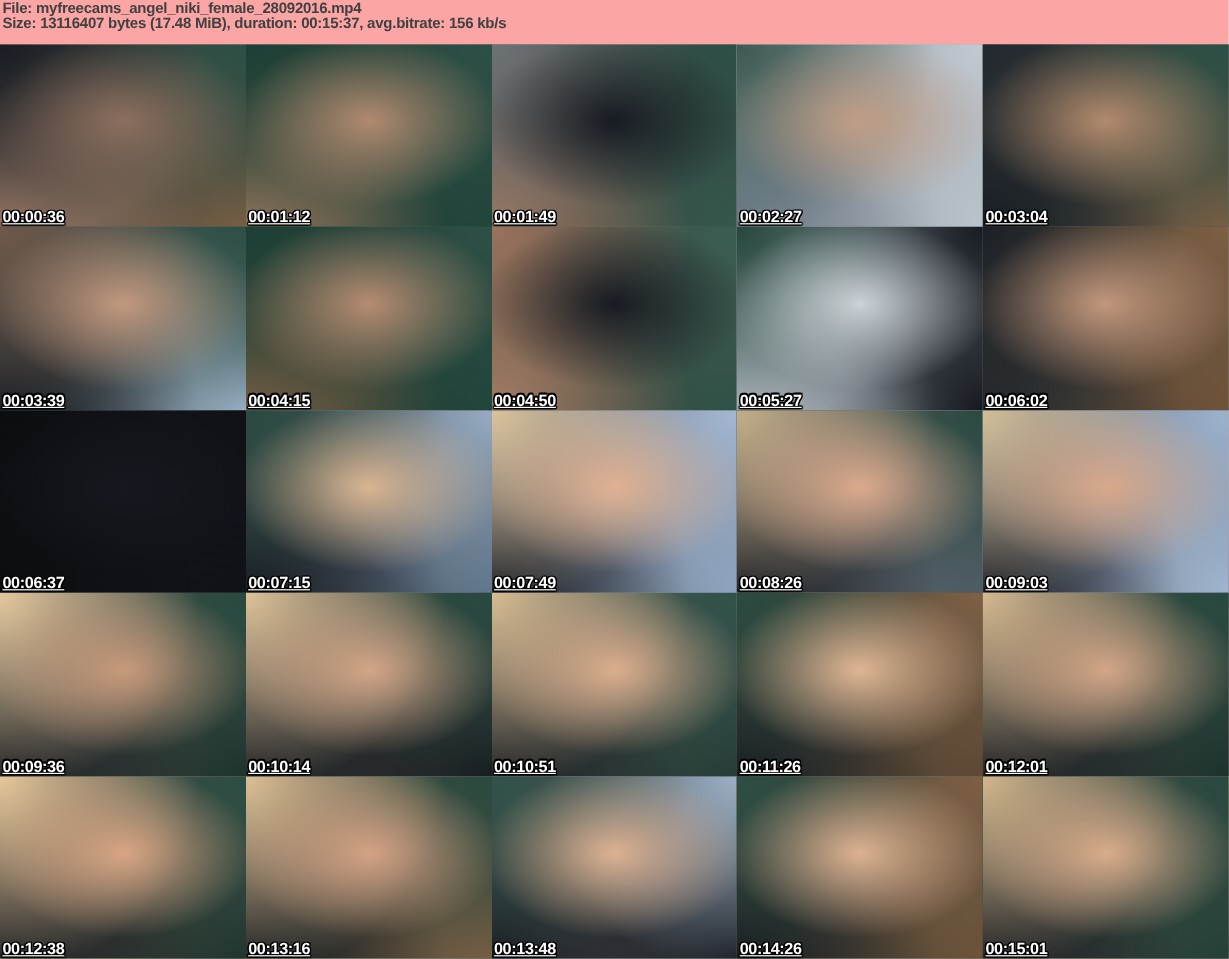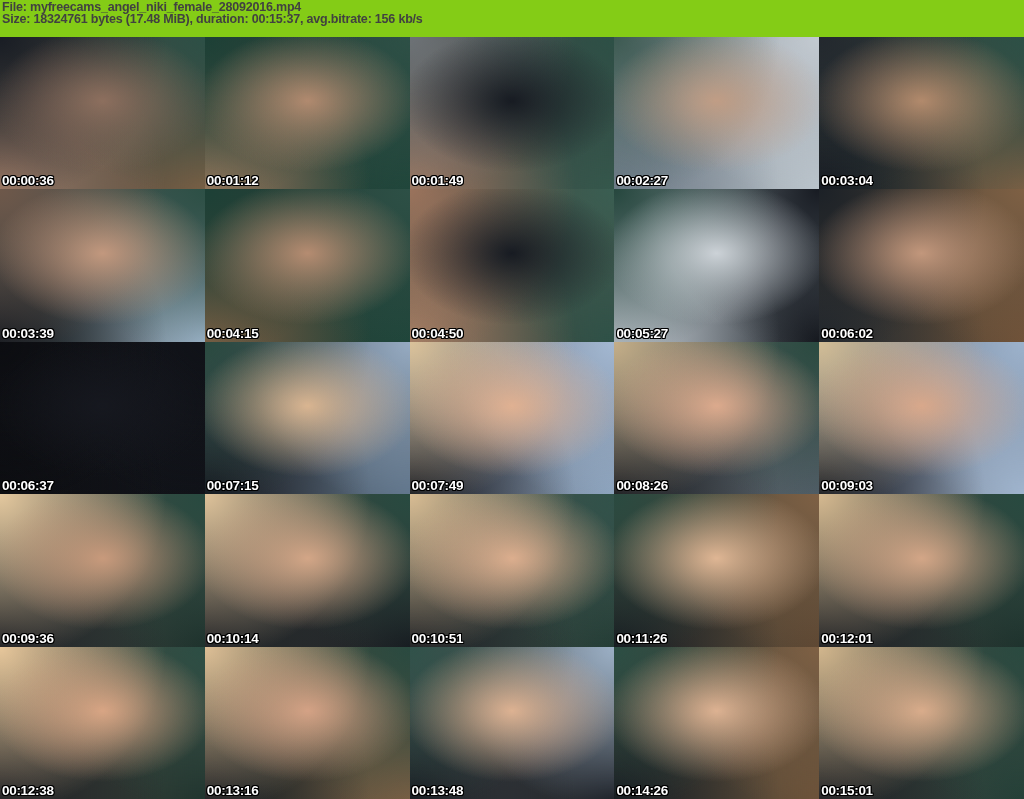--- a/index.html
+++ b/index.html
@@ -12,21 +12,21 @@
     font-family: "Liberation Sans", sans-serif;
   }
   .sheet {
     width: 1024px;
     height: 799px;
     display: flex;
     flex-direction: column;
   }
   .header {
     height: 37px;
-    background: #84cc16;
+    background: #fca5a5;
     padding: 1px 0 0 2px;
     box-sizing: border-box;
     flex: 0 0 auto;
   }
   .hline {
     font-size: 12.5px;
     line-height: 12px;
     font-weight: bold;
     color: #414141;
     letter-spacing: -0.2px;
@@ -57,29 +57,30 @@
     left: 2px;
     bottom: 1px;
     z-index: 2;
     font-size: 13.5px;
     font-weight: bold;
     letter-spacing: -0.3px;
     color: #ffffff;
     text-shadow:
       -1px 0 0 #000, 1px 0 0 #000, 0 -1px 0 #000, 0 1px 0 #000,
       -1px -1px 0 #000, 1px -1px 0 #000, -1px 1px 0 #000, 1px 1px 0 #000;
+    text-decoration: underline;
   }
 </style>
 </head>
 <body>
 
 <div class="sheet">
   <div class="header">
     <div class="hline">File: myfreecams_angel_niki_female_28092016.mp4</div>
-    <div class="hline">Size: 18324761 bytes (17.48 MiB), duration: 00:15:37, avg.bitrate: 156 kb/s</div>
+    <div class="hline">Size: 13116407 bytes (17.48 MiB), duration: 00:15:37, avg.bitrate: 156 kb/s</div>
   </div>
   <div class="grid">
       <div class="cell" style="background-color: rgb(60, 66, 63); background-image: radial-gradient(75% 65% at 50% 42%, rgb(141, 111, 94) 0%, rgba(0, 0, 0, 0) 72%), radial-gradient(circle at 0% 0%, rgb(25, 29, 36) 0%, rgba(0, 0, 0, 0) 65%), radial-gradient(circle at 100% 0%, rgb(45, 80, 70) 0%, rgba(0, 0, 0, 0) 65%), radial-gradient(circle at 0% 100%, rgb(165, 128, 106) 0%, rgba(0, 0, 0, 0) 65%), radial-gradient(circle at 100% 100%, rgb(126, 96, 68) 0%, rgba(0, 0, 0, 0) 65%);">
         <span class="ts">00:00:36</span>
       </div>
       <div class="cell" style="background-color: rgb(40, 64, 56); background-image: radial-gradient(75% 65% at 50% 42%, rgb(177, 138, 111) 0%, rgba(0, 0, 0, 0) 72%), radial-gradient(circle at 0% 0%, rgb(29, 64, 54) 0%, rgba(0, 0, 0, 0) 65%), radial-gradient(circle at 100% 0%, rgb(45, 80, 70) 0%, rgba(0, 0, 0, 0) 65%), radial-gradient(circle at 0% 100%, rgb(156, 122, 94) 0%, rgba(0, 0, 0, 0) 65%), radial-gradient(circle at 100% 100%, rgb(31, 69, 58) 0%, rgba(0, 0, 0, 0) 65%);">
         <span class="ts">00:01:12</span>
       </div>
       <div class="cell" style="background-color: rgb(63, 70, 68); background-image: radial-gradient(75% 65% at 50% 42%, rgb(23, 27, 34) 0%, rgba(0, 0, 0, 0) 72%), radial-gradient(circle at 0% 0%, rgb(109, 114, 118) 0%, rgba(0, 0, 0, 0) 65%), radial-gradient(circle at 100% 0%, rgb(45, 80, 70) 0%, rgba(0, 0, 0, 0) 65%), radial-gradient(circle at 0% 100%, rgb(160, 122, 98) 0%, rgba(0, 0, 0, 0) 65%), radial-gradient(circle at 100% 100%, rgb(53, 88, 76) 0%, rgba(0, 0, 0, 0) 65%);">
         <span class="ts">00:01:49</span>

